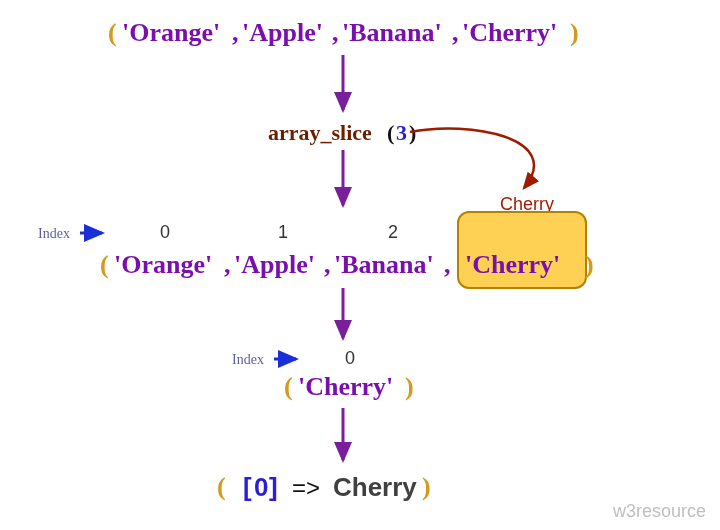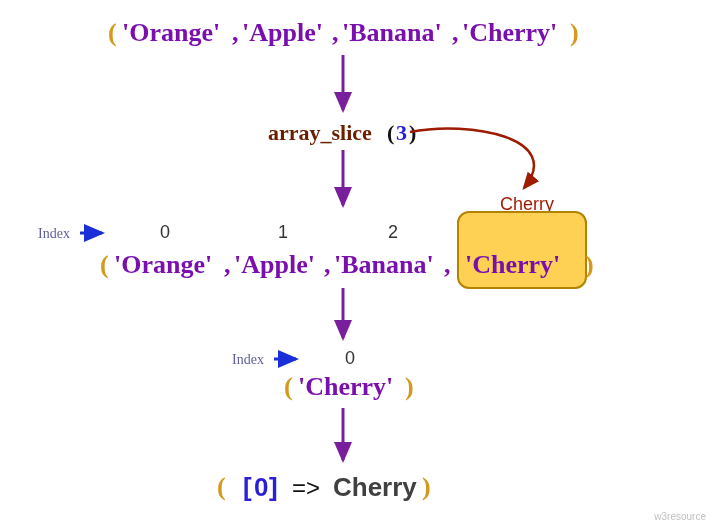--- a/index.html
+++ b/index.html
@@ -87,21 +87,21 @@
   }
   .result-value {
     color: #404040;
     font-size: 26px;
     font-weight: 600;
     font-family: Arial, sans-serif;
   }
   .watermark {
     color: #bfbfbf;
     font-family: Arial, sans-serif;
-    font-size: 10px;
+    font-size: 18px;
   }
   svg.arrows {
     position: absolute;
     left: 0; top: 0;
     width: 720px;
     height: 530px;
     pointer-events: none;
   }
 </style>
 </head>

